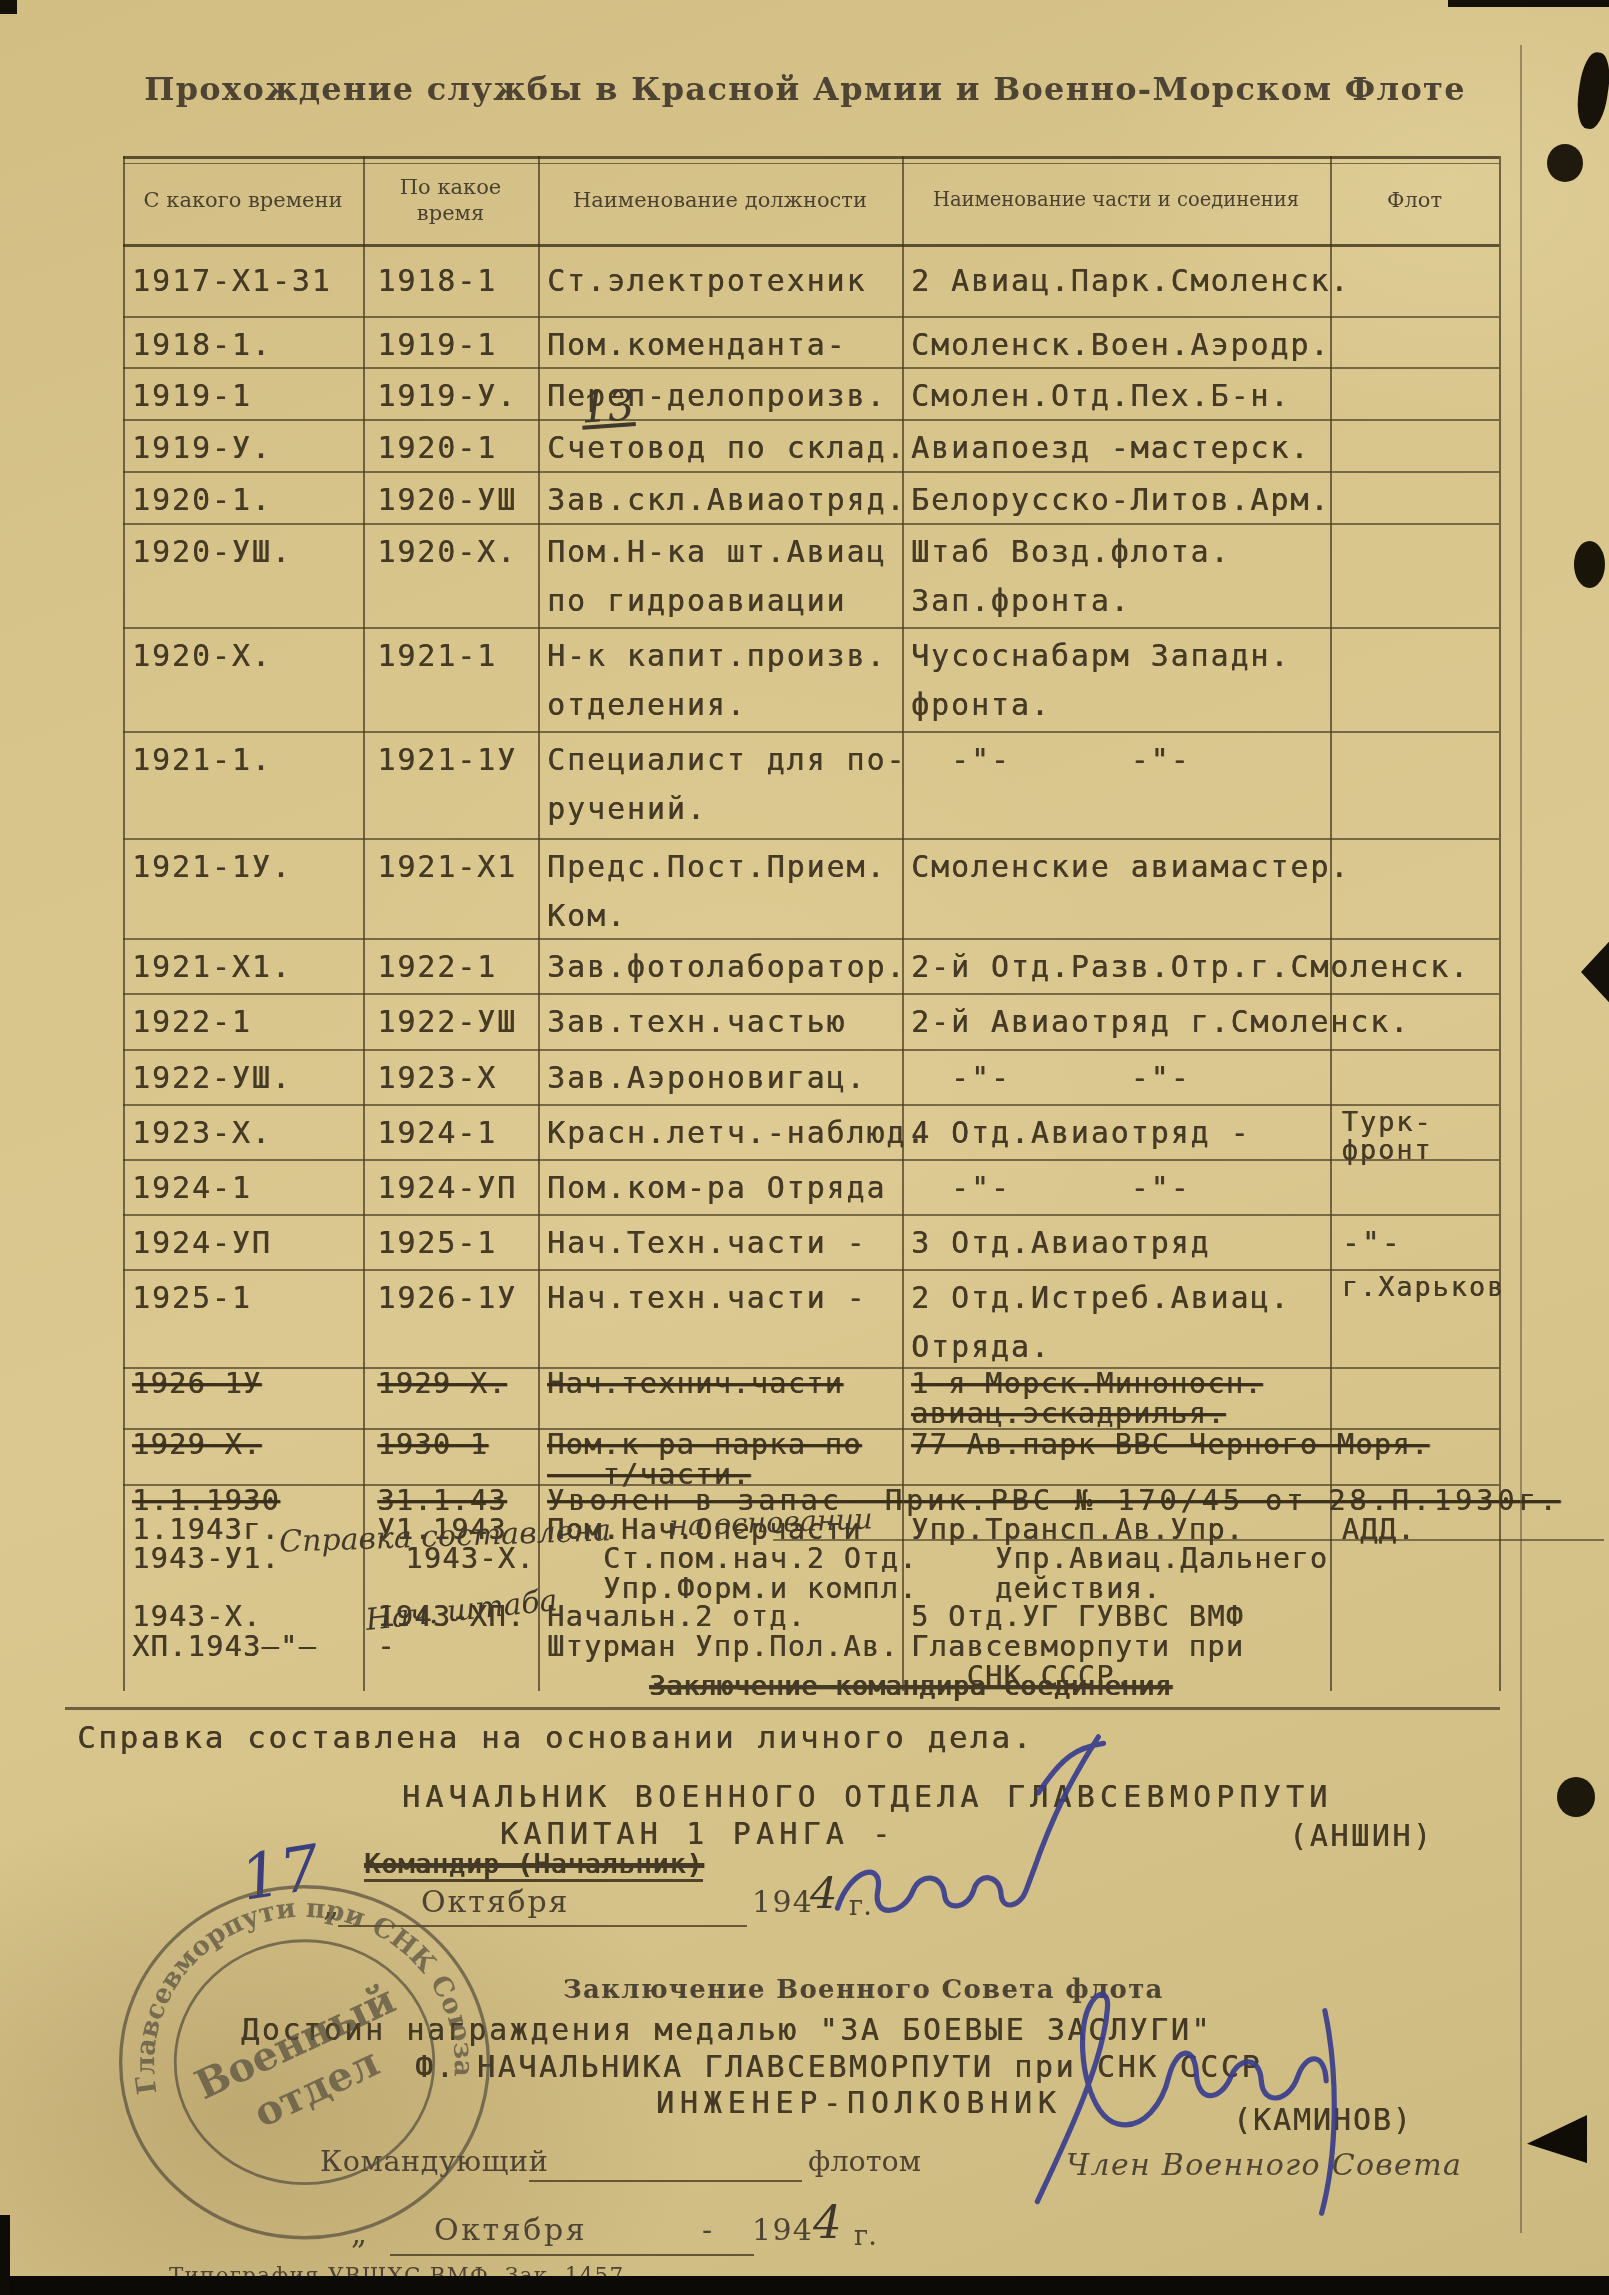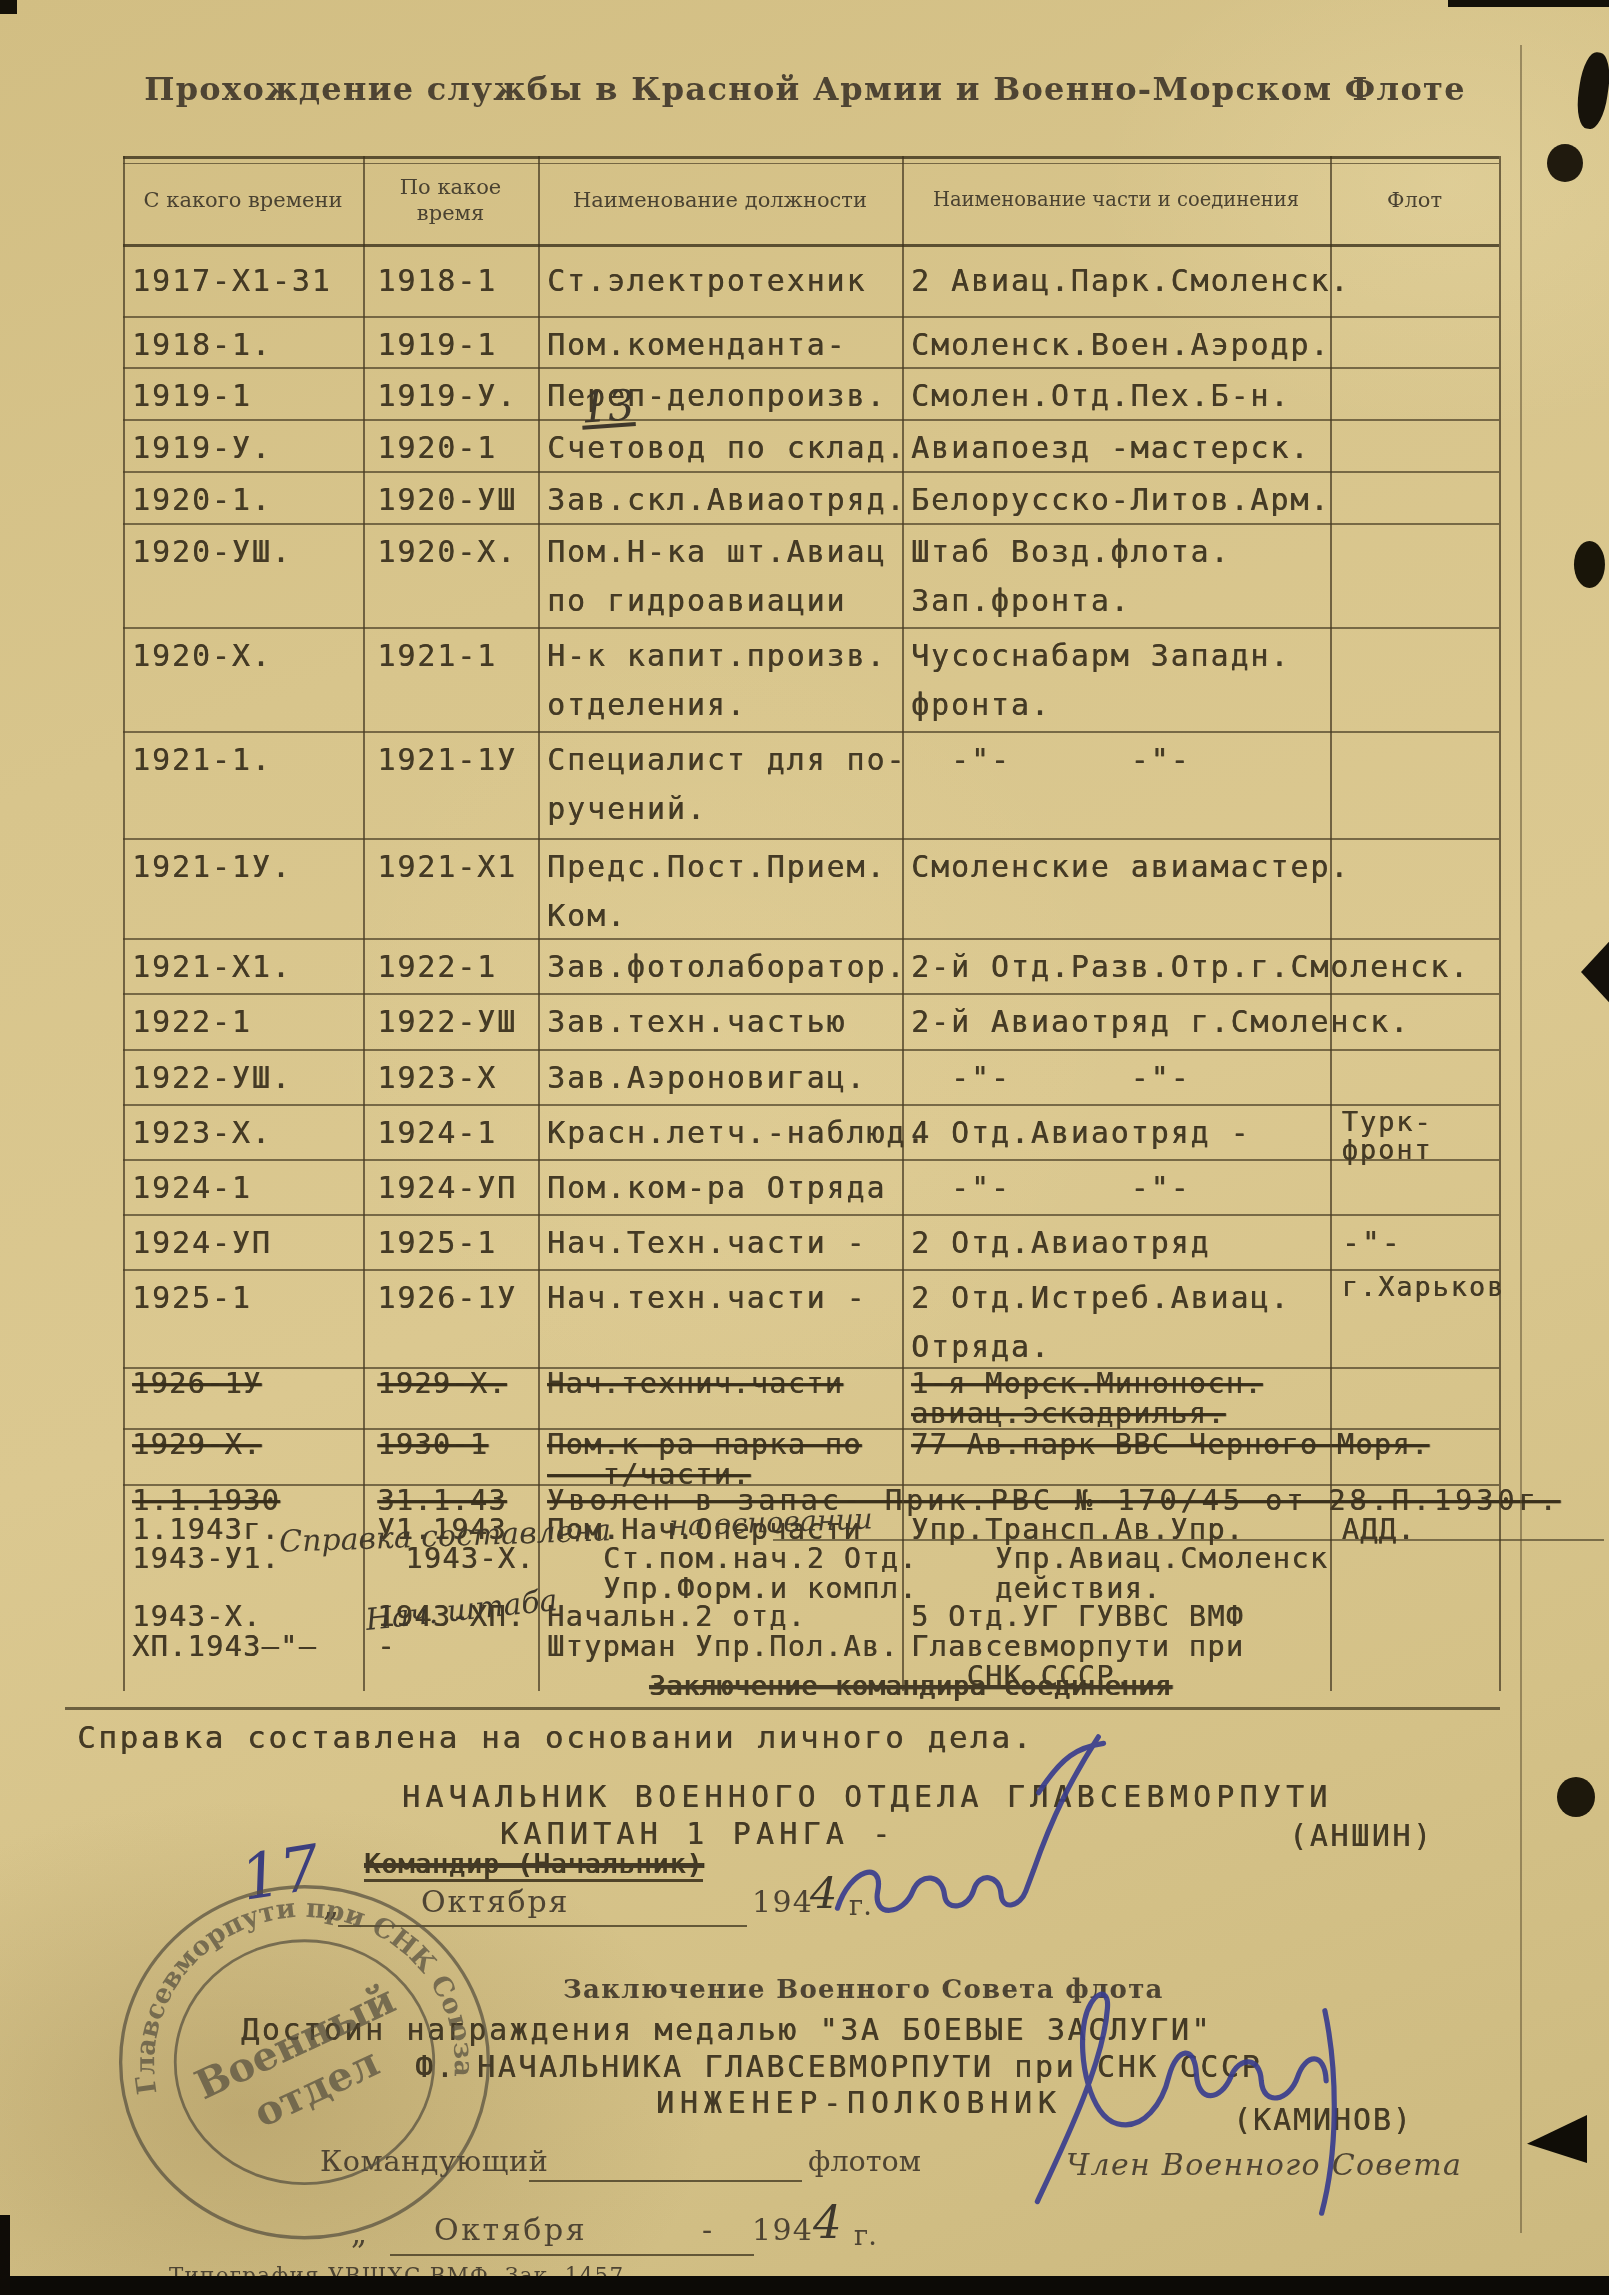--- a/index.html
+++ b/index.html
@@ -347,21 +347,21 @@
           <div class="cell from">
             <div class="line">1924-УП</div>
           </div>
           <div class="cell to">
             <div class="line">1925-1</div>
           </div>
           <div class="cell position">
             <div class="line">Нач.Техн.части -</div>
           </div>
           <div class="cell unit">
-            <div class="line">2 Отд.Авиаотряд</div>
+            <div class="line">3 Отд.Авиаотряд</div>
           </div>
           <div class="cell fleet">
             <div class="line">-"-</div>
           </div>
         </div>
         <div class="row" style="top: 1113px; height: 97px;">
           <div class="cell from">
             <div class="line">1925-1</div>
           </div>
           <div class="cell to">
@@ -444,21 +444,21 @@
             <div class="line">1943-У1.</div>
           </div>
           <div class="cell to">
             <div class="line">1943-Х.</div>
           </div>
           <div class="cell position">
             <div class="line">Ст.пом.нач.2 Отд.</div>
             <div class="line">Упр.Форм.и компл.</div>
           </div>
           <div class="cell unit">
-            <div class="line">Упр.Авиац.Смоленск</div>
+            <div class="line">Упр.Авиац.Дальнего</div>
             <div class="line">действия.</div>
           </div>
           <div class="cell fleet"></div>
         </div>
         <div class="row compact" style="top: 1444px; height: 29px;">
           <div class="cell from">
             <div class="line">1943-Х.</div>
           </div>
           <div class="cell to">
             <div class="line">1943-ХП.</div>

